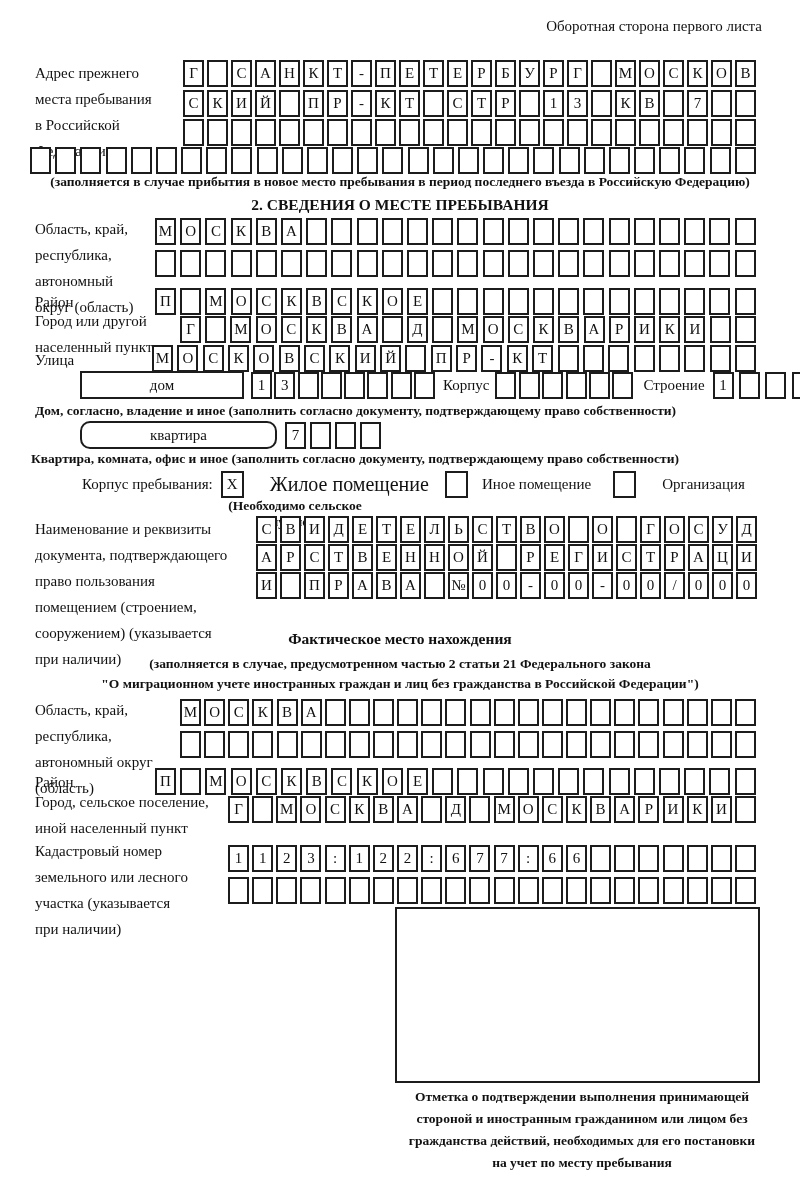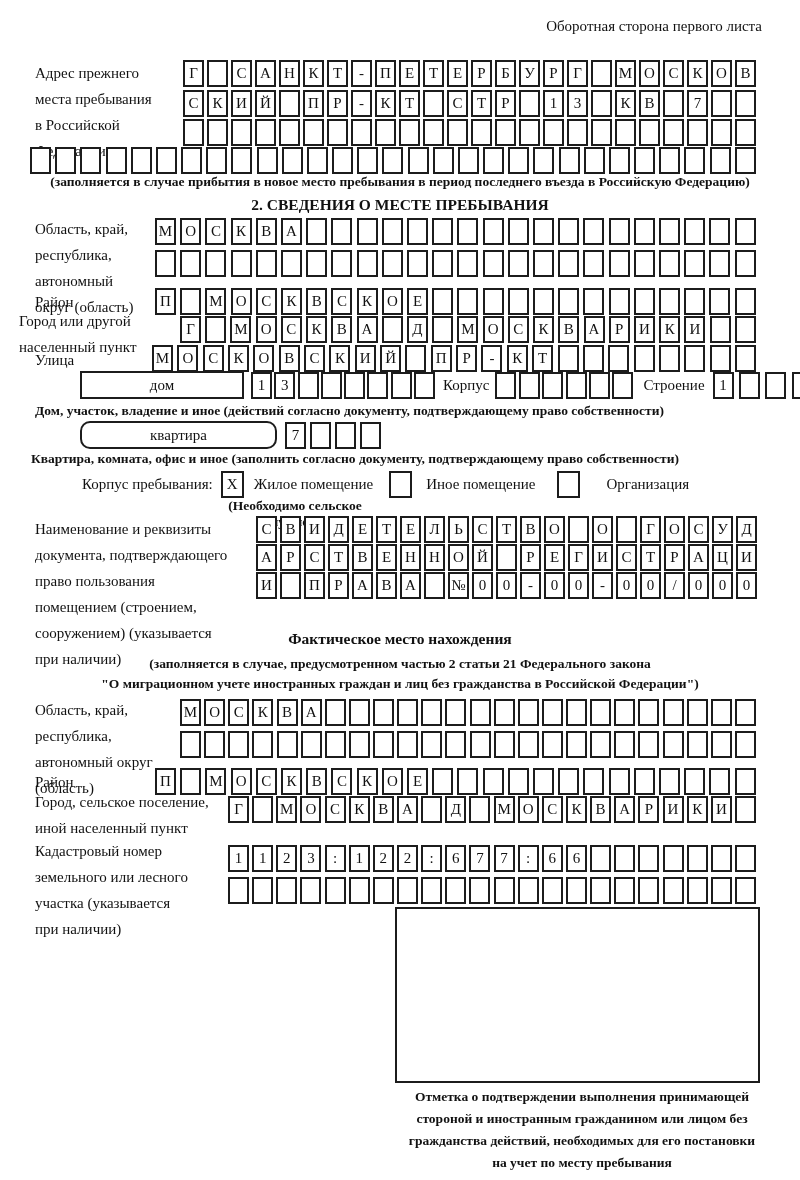--- a/index.html
+++ b/index.html
@@ -227,21 +227,21 @@
       <span class="cb"></span>
       <span class="cb"></span>
       <span class="cb"></span>
       <span class="cb"></span>
       <span class="cb"></span>
       <span class="cb"></span>
       <span class="cb"></span>
       <span class="cb"></span>
     </div>
 
-  <div class="lbl" style="left:19px;top:308px;width:145px;">
+  <div class="lbl" style="left:35px;top:308px;width:145px;">
     <div>Город или другой</div>
     <div>населенный пункт</div>
   </div>
   <div class="cbrow abs" style="left:180px;top:316px;width:576px;">
       <span class="cb">Г</span>
       <span class="cb"></span>
       <span class="cb">М</span>
       <span class="cb">О</span>
       <span class="cb">С</span>
       <span class="cb">К</span>
@@ -314,37 +314,37 @@
         <span class="cb"></span>
       </div>
     <div style="font-size:15px;margin:0 8px 0 10px;">Строение</div>
     <div class="cbrow" style="width:100px;">
         <span class="cb">1</span>
         <span class="cb"></span>
         <span class="cb"></span>
         <span class="cb"></span>
       </div>
   </div>
-  <div class="cap" style="left:35px;top:403px;">Дом, участок, владение и иное (действий согласно документу, подтверждающему право собственности)</div>
+  <div class="cap" style="left:35px;top:403px;">Дом, согласно, владение и иное (заполнить согласно документу, подтверждающему право собственности)</div>
 
   <div class="flexrow" style="left:33px;top:421px;">
     <div class="widebox" style="width:197px;border-radius:10px;">квартира</div>
     <div class="cbrow" style="width:96px;margin-left:8px;">
         <span class="cb">7</span>
         <span class="cb"></span>
         <span class="cb"></span>
         <span class="cb"></span>
       </div>
   </div>
   <div class="cap" style="left:31px;top:451px;">Квартира, комната, офис и иное (заполнить согласно документу, подтверждающему право собственности)</div>
 
   <div class="flexrow" style="left:35px;top:471px;">
     <div style="font-size:15px;">Корпус пребывания:</div>
     <div class="chk" style="margin-left:8px;">X</div>
-    <div style="font-size:15px;margin-left:10px;">Жилое помещение</div>
+    <div style="font-size:20px;margin-left:26px;">Жилое помещение</div>
     <div class="chk" style="margin-left:16px;"></div>
     <div style="font-size:15px;margin-left:14px;">Иное помещение</div>
     <div class="chk" style="margin-left:22px;"></div>
     <div style="font-size:15px;margin-left:26px;">Организация</div>
   </div>
   <div class="cap" style="left:205px;top:498px;width:180px;text-align:center;">(Необходимо сельское нужное)</div>
 
   <div class="lbl" style="left:35px;top:516px;width:215px;">
     <div>Наименование и реквизиты</div>
     <div>документа, подтверждающего</div>

